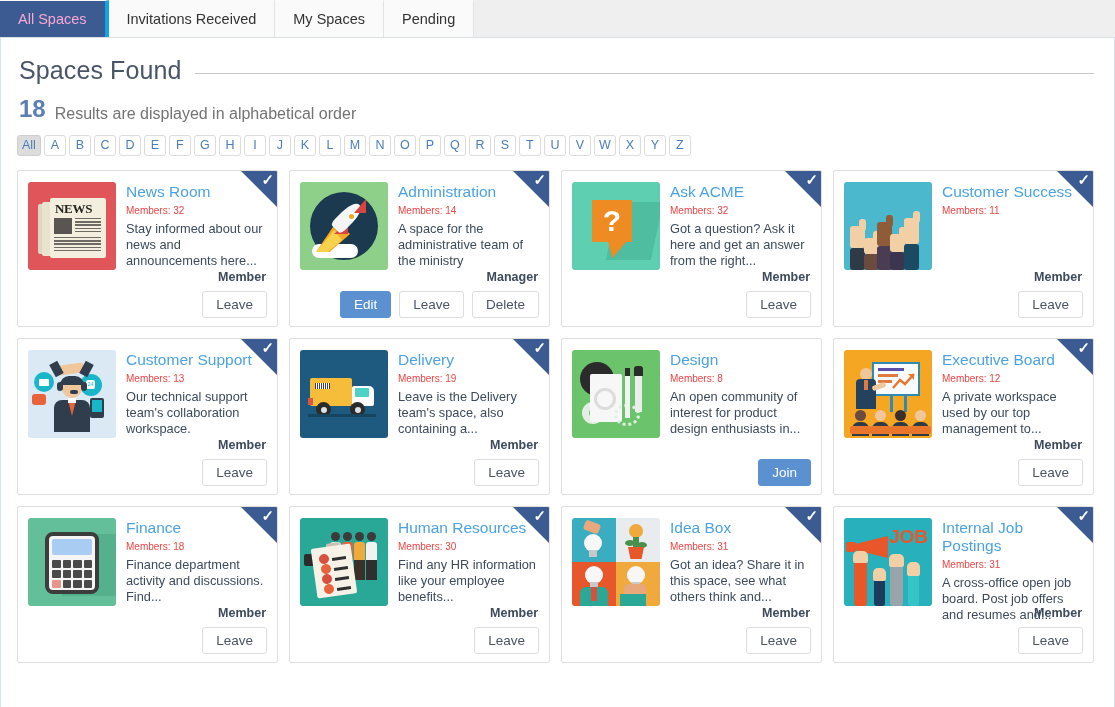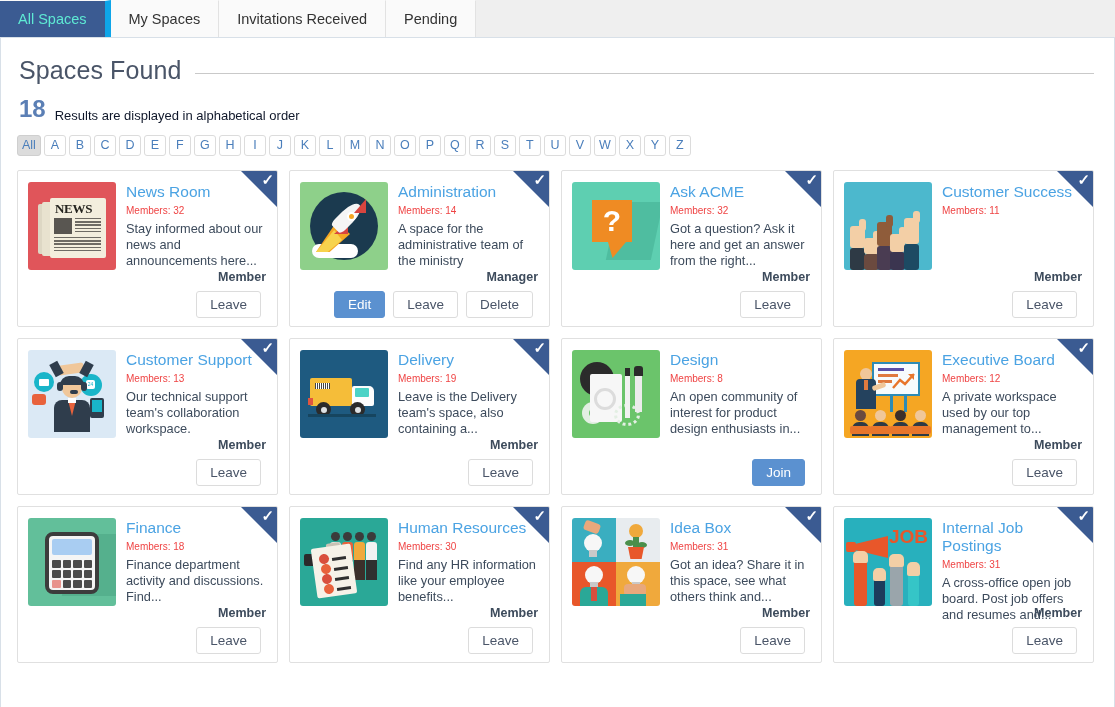--- a/index.html
+++ b/index.html
@@ -29,22 +29,22 @@
     color: #333;
     background: #fafafa;
     border-right: 1px solid #e2e2e2;
     border-top: 1px solid #fafafa;
     cursor: pointer;
     white-space: nowrap;
   }
   .tab:first-child { border-left: none; }
   .tab.active {
     background: #3b5b92;
-    color: #5eead4;
-    border-right: 6px solid #0ea5e9;
+    color: #f9a8d4;
+    border-right: 4px solid #0ea5e9;
   }
   .tabbar-filler { flex: 1; height: 37px; background: #efefef; }
 
   
   .panel {
     position: absolute;
     left: 0; top: 37px;
     width: 1115px;
     height: 670px;
     background: #ffffff;
@@ -79,22 +79,22 @@
     align-items: flex-end;
     padding: 10px 0 0 18px;
   }
   .results-count {
     font-size: 24px;
     font-weight: bold;
     color: #5b7fb5;
     margin-right: 9px;
   }
   .results-text {
-    font-size: 13px;
-    color: #0f172a;
+    font-size: 16px;
+    color: #737373;
   }
 
   
   .alpha-row {
     display: flex;
     gap: 3px;
     padding: 12px 0 0 16px;
   }
   .alpha-btn {
     min-width: 22px;
@@ -170,21 +170,21 @@
   .card-role {
     position: absolute;
     right: 11px;
     bottom: 42px;
     font-size: 12.5px;
     color: #3d4b5c;
     font-weight: 600;
   }
   .card-actions {
     position: absolute;
-    right: 16px;
+    right: 10px;
     bottom: 8px;
     display: flex;
     gap: 8px;
   }
   .btn {
     height: 27px;
     line-height: 25px;
     padding: 0 13px;
     font-size: 13.5px;
     border-radius: 3px;
@@ -342,24 +342,24 @@
   .job-hand { position:absolute; border-radius:5px 5px 2px 2px; }
 </style>
 </head>
 <body>
 
 <div class="tabbar">
   <div class="tab active">
     <span>All Spaces</span>
   </div>
   <div class="tab">
-    <span>My Spaces</span>
+    <span>Invitations Received</span>
   </div>
   <div class="tab">
-    <span>Invitations Received</span>
+    <span>My Spaces</span>
   </div>
   <div class="tab">
     <span>Pending</span>
   </div>
   <div class="tabbar-filler"></div>
 </div>
 
 <div class="panel">
 
   <div class="page-title-row">

